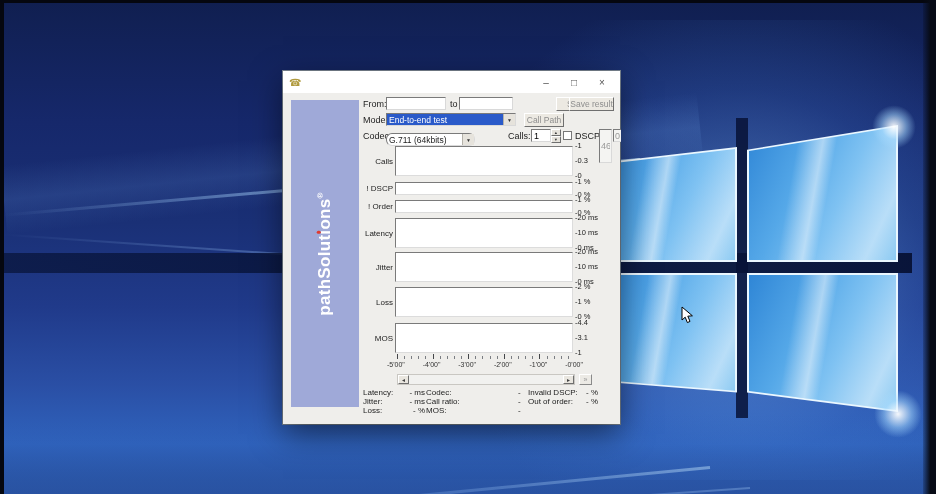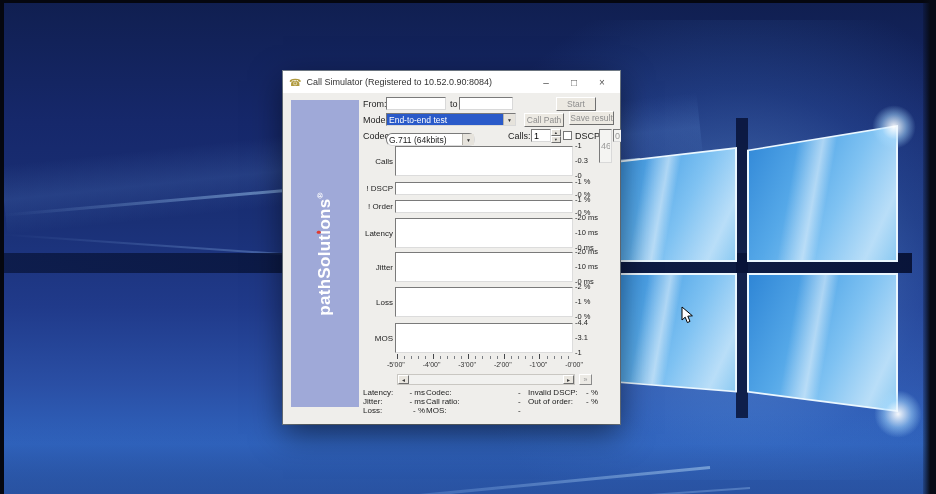--- a/index.html
+++ b/index.html
@@ -144,40 +144,39 @@
   <div class="glow-dot" style="left:874px; top:390px; width:48px; height:48px;"></div>
   <div class="floor"></div>
   <div class="edge-top"></div>
   <div class="edge-left"></div>
   <div class="edge-right"></div>
 
   <div class="dlg">
 
     <div class="titlebar">
       <span class="title-icon">☎</span>
-      <span class="title-text">Call Simulator (Registered to 10.52.0.90:8084)</span>
       <div class="win-btns">
         <div class="win-btn">–</div>
         <div class="win-btn">□</div>
         <div class="win-btn">×</div>
       </div>
     </div>
 
     <div class="sidebar">
       <div class="logo-rot">
         <span>path</span><span>Solut</span><span class="ipos"><span>ı</span><span class="red-dot"></span></span><span>ons</span><span class="reg-mark">®</span>
       </div>
     </div>
 
     <span class="lbl" style="position:absolute; left:80px; top:28px;">From:</span>
     <input class="tbox" style="left: 103px; top: 26px; width: 60px;" value="">
     <span class="lbl" style="position:absolute; left:167px; top:28px;">to</span>
     <input class="tbox" style="left: 176px; top: 26px; width: 54px;" value="">
     <div class="btn" style="left:241px; top:26px; width:40px;margin-left:32px;">Start</div>
-    <div class="btn" style="left:286px; top:40px; width:45px;">Save result</div>
+    <div class="btn" style="left:286px; top:26px; width:45px;">Save result</div>
 
     <span class="lbl" style="position:absolute; left:80px; top:44px;">Mode:</span>
     <div class="combo" style="left:103px; top:42px; width:130px;">
       <div class="combo-text sel">End-to-end test</div>
       <div class="combo-btn">▼</div>
     </div>
     <div class="btn" style="left:241px; top:42px; width:40px;">Call Path</div>
 
     <span class="lbl" style="position:absolute; left:80px; top:60px;">Codec:</span>
     <div class="combo" style="left:103px; top:62px; width:89px;border-radius:6px;">

